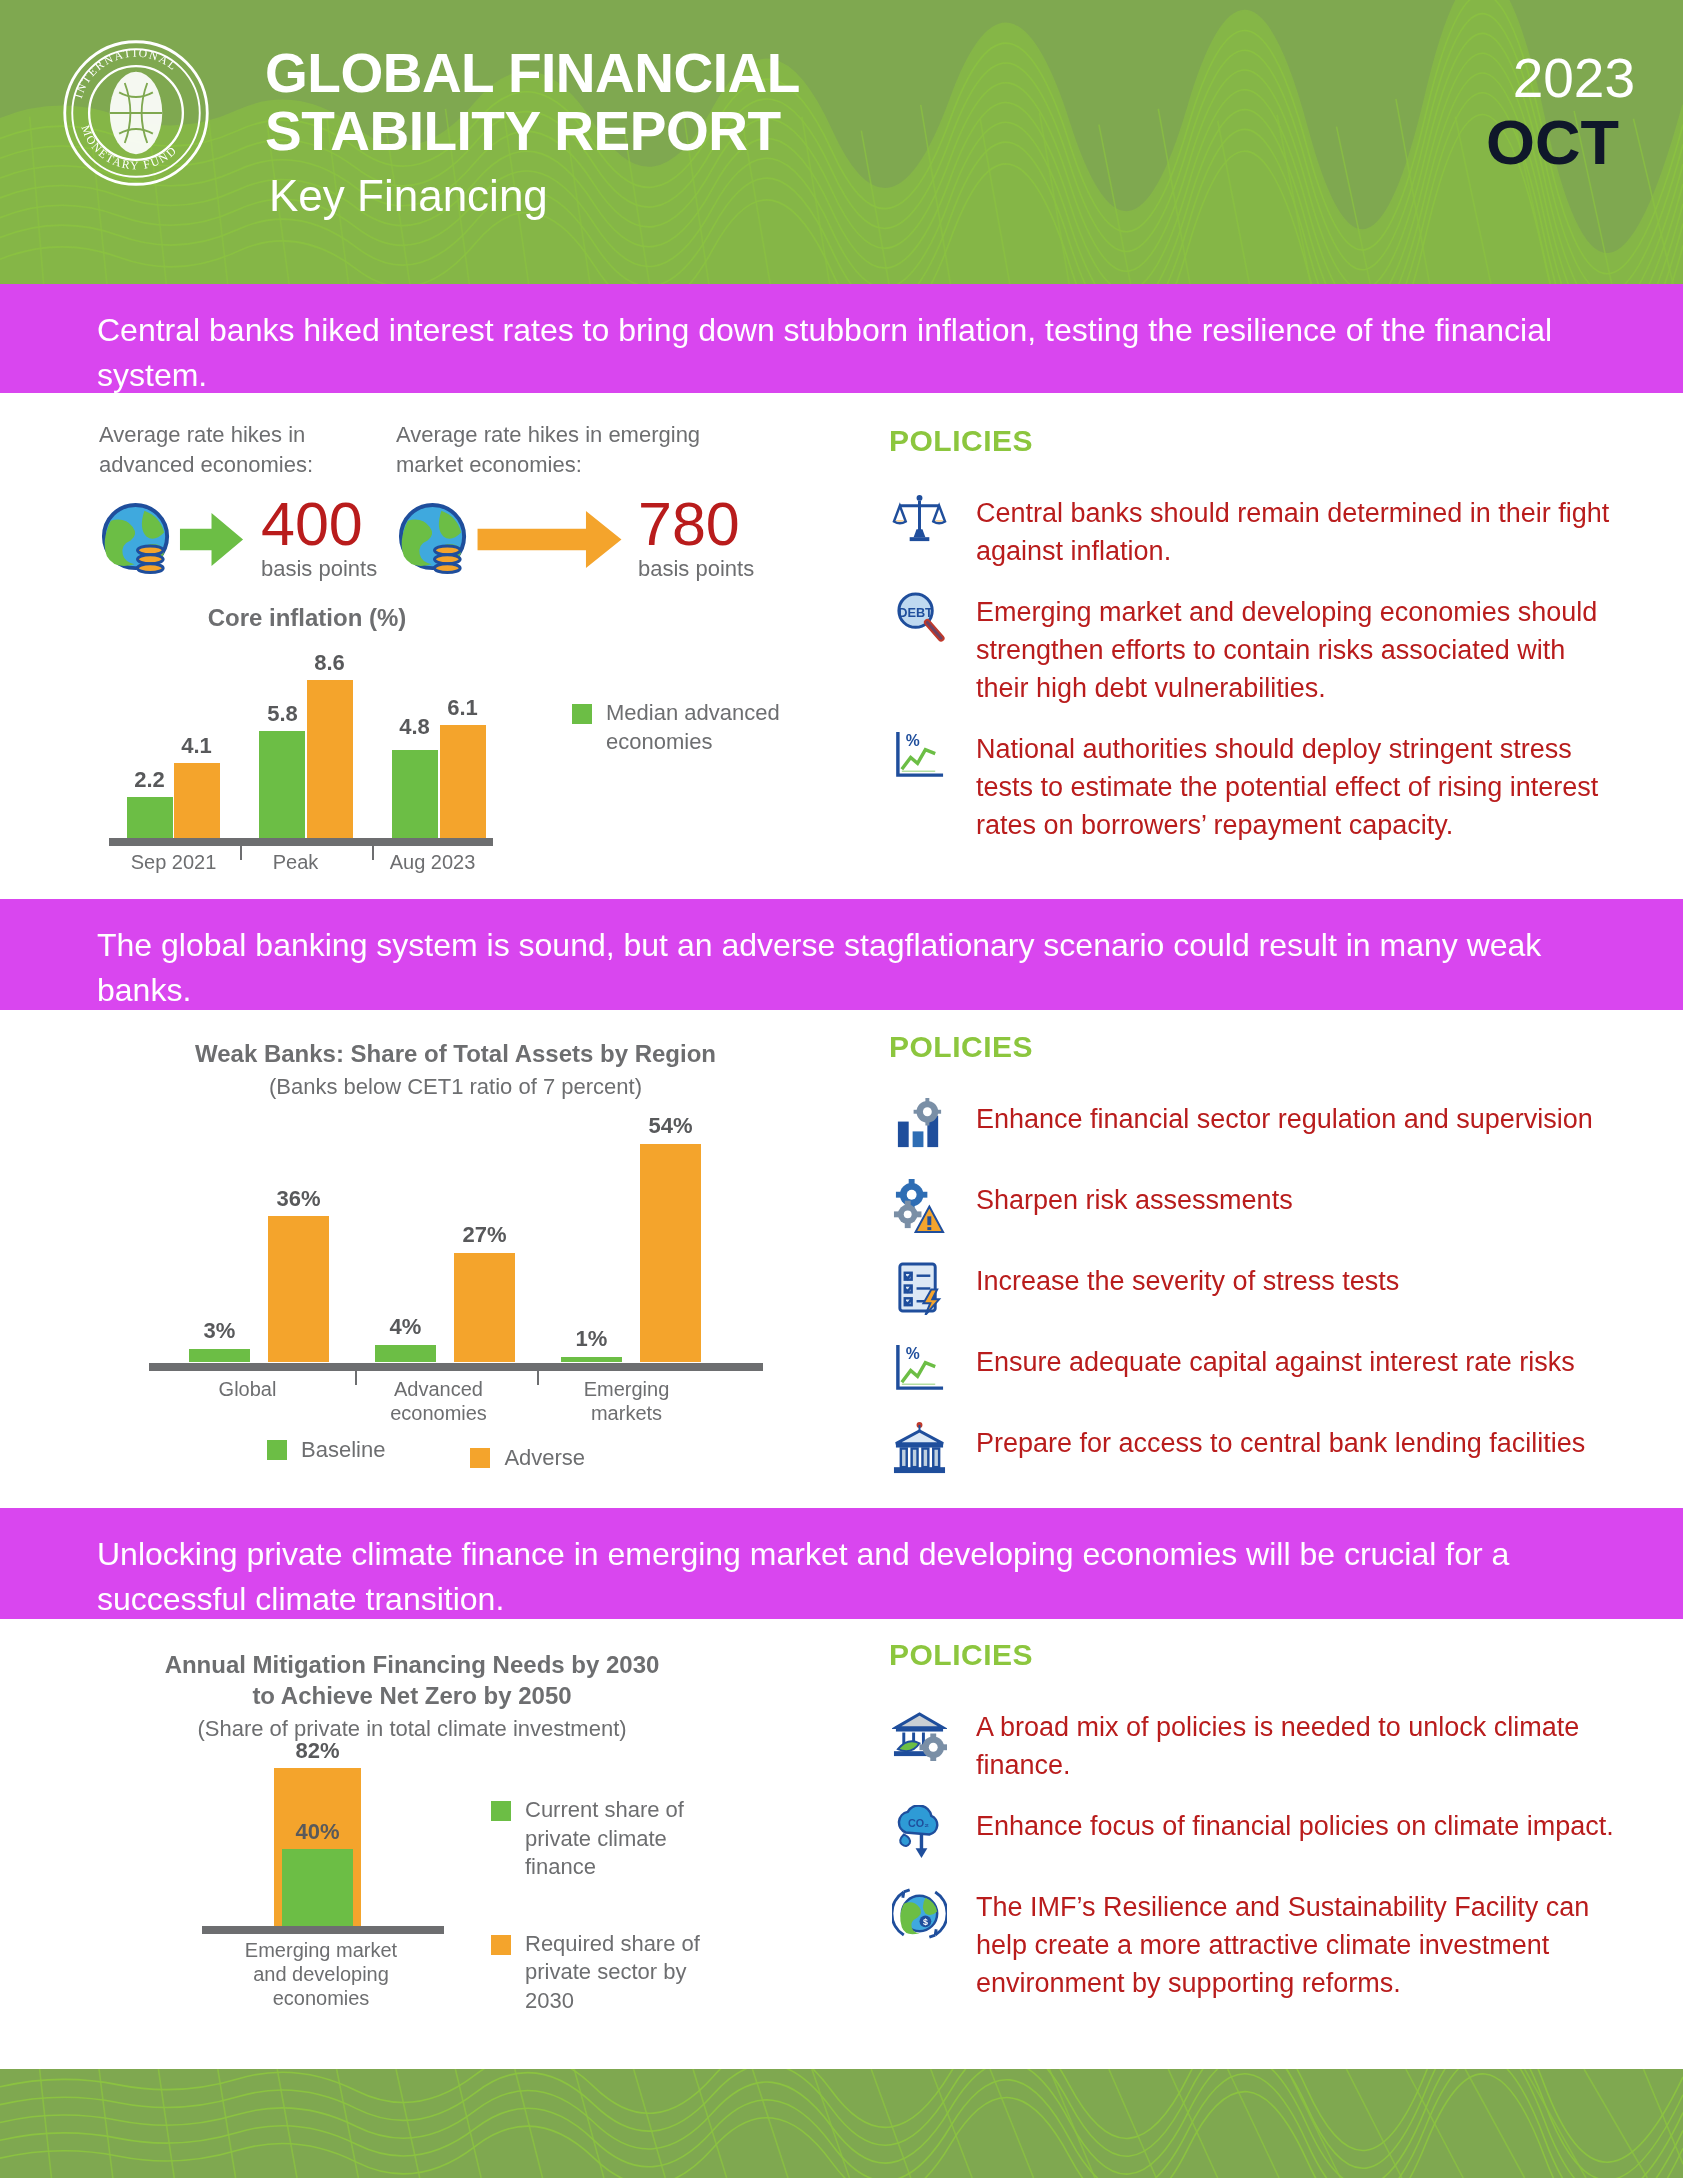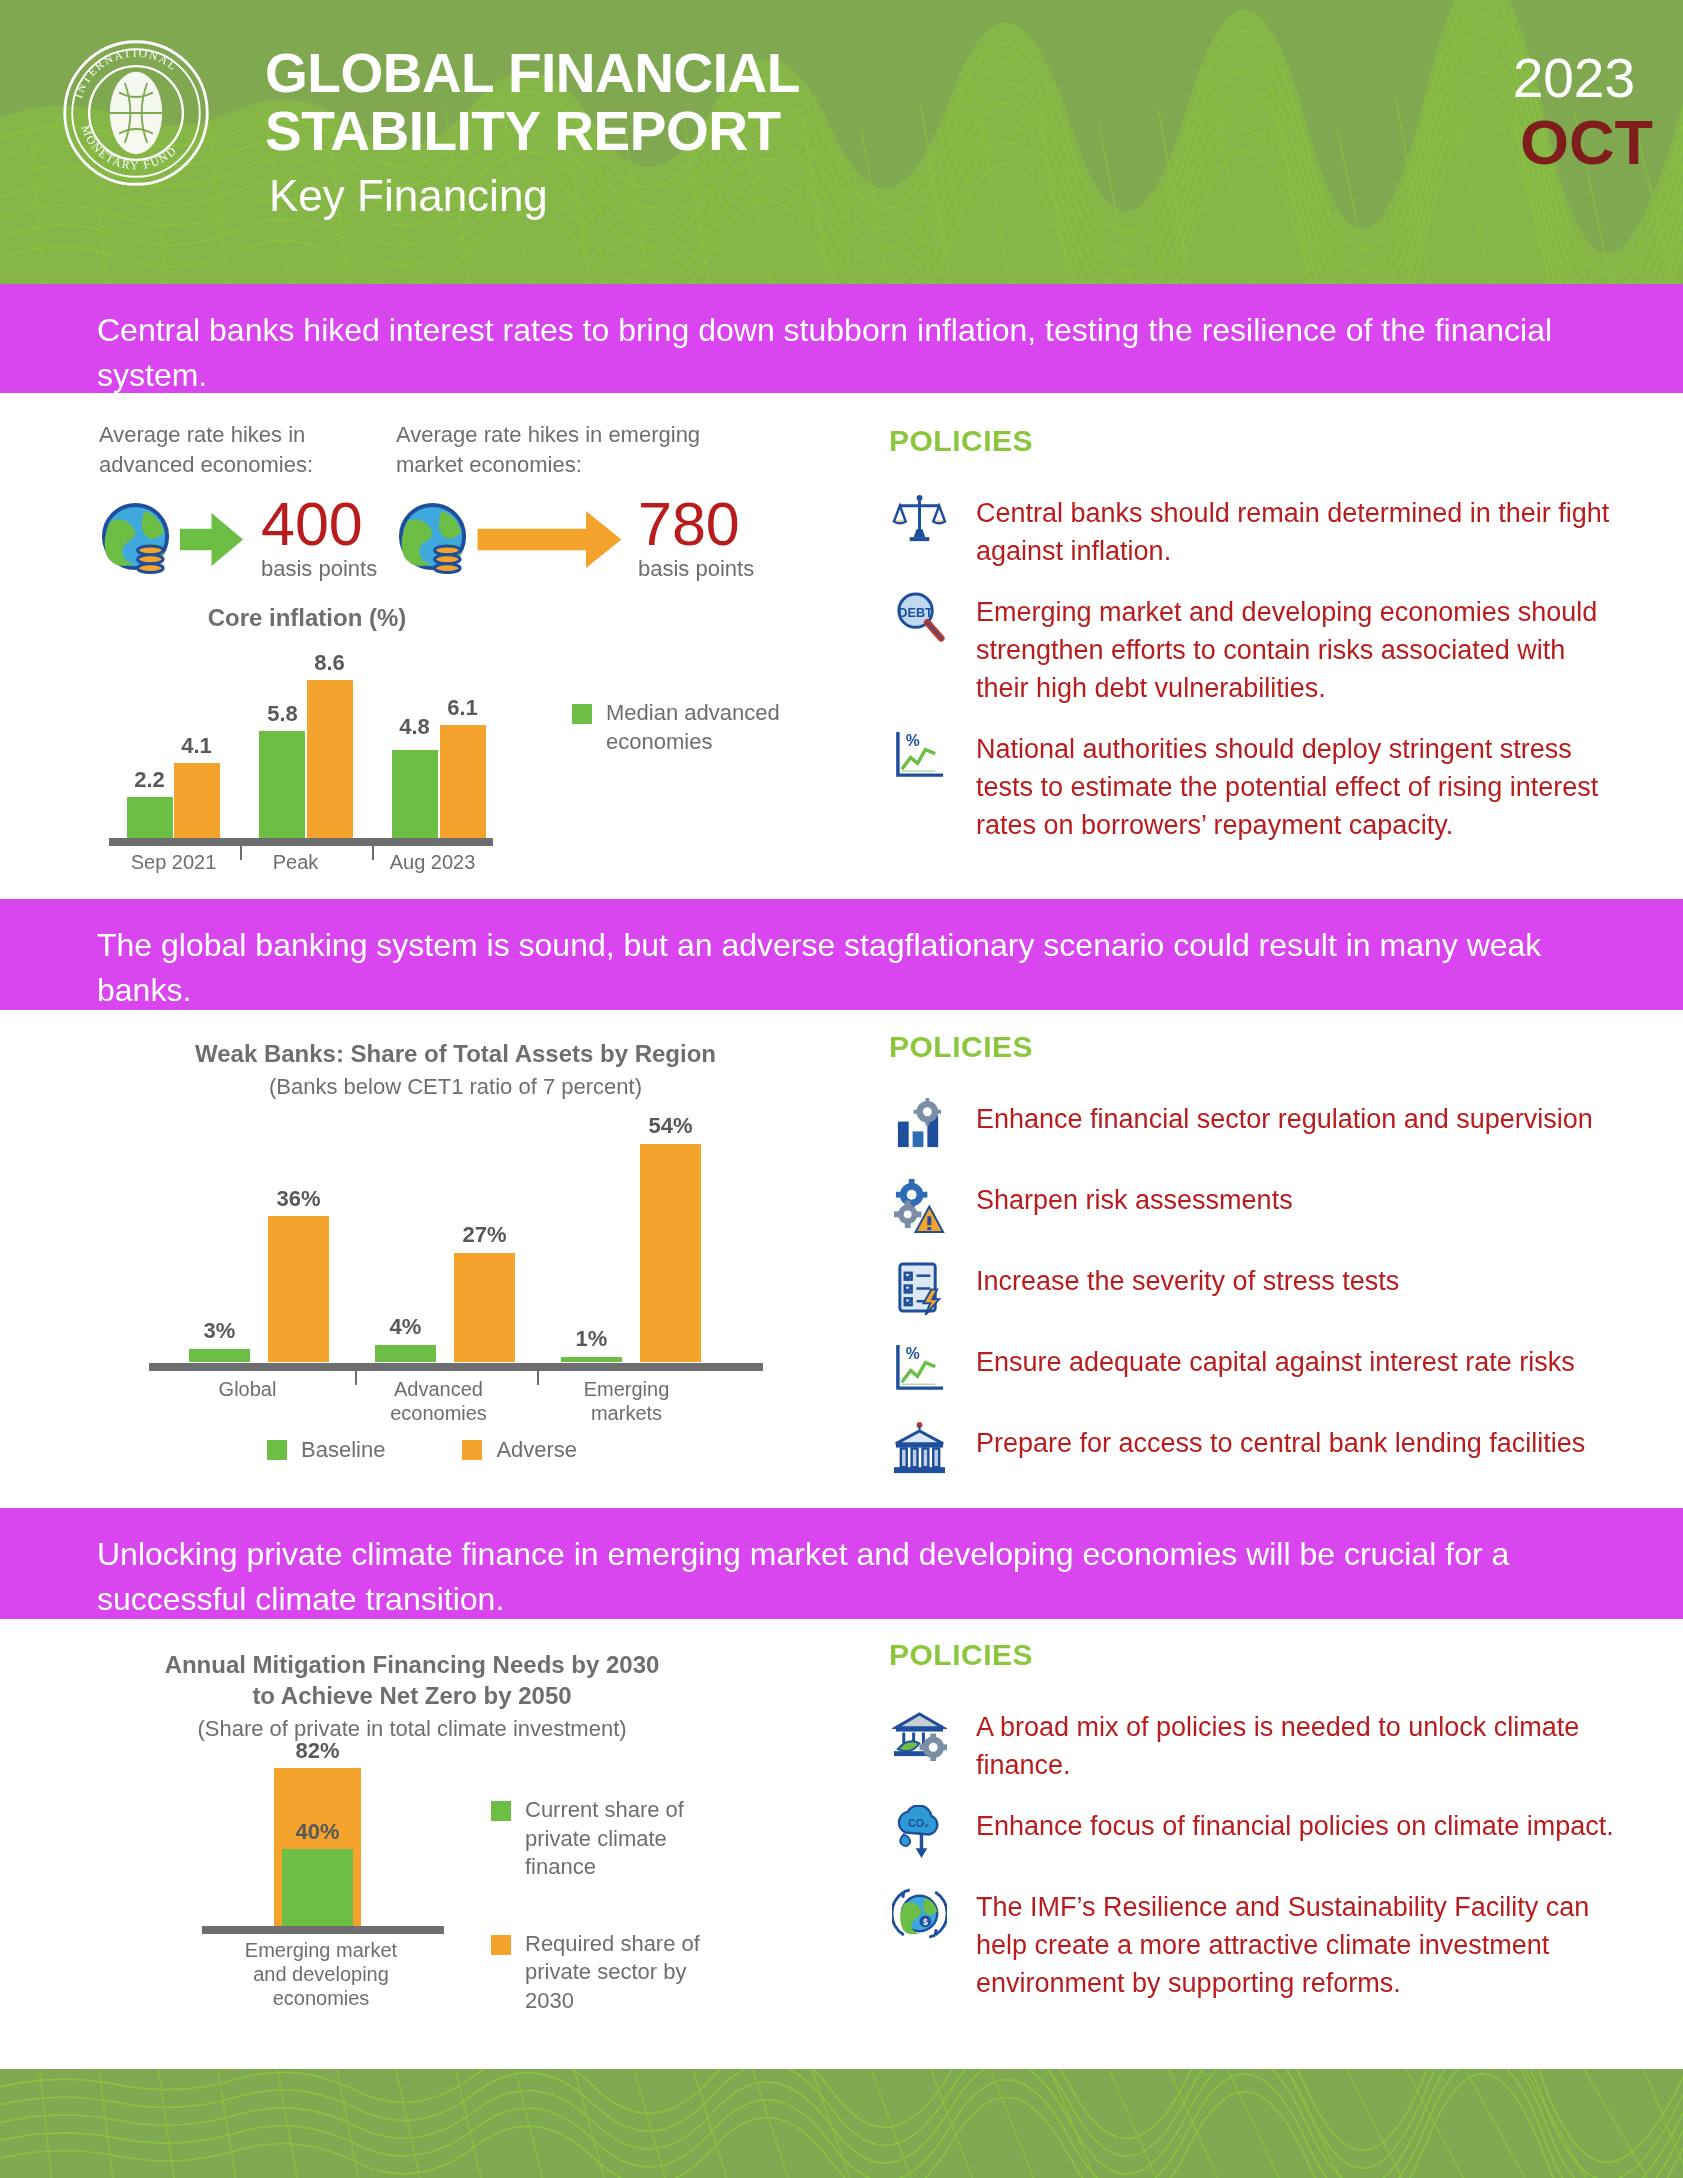--- a/index.html
+++ b/index.html
@@ -32,22 +32,22 @@
   .hdr-sub {
     position: absolute; left: 269px; top: 174px;
     color: #ffffff; font-size: 44px; font-weight: 300; line-height: 1;
   }
   .hdr-year {
     position: absolute; right: 48px; top: 51px;
     color: #ffffff; font-size: 55px; font-weight: 400; line-height: 1;
     text-align: right;
   }
   .hdr-month {
-    position: absolute; right: 30px; top: 111px;
-    color: #7f1d1d; font-size: 63px; font-weight: bold; line-height: 1;
+    position: absolute; right: 64px; top: 111px;
+    color: #0f172a; font-size: 63px; font-weight: bold; line-height: 1;
     text-align: right;
   }
 
   
   .footer {
     position: absolute; left: 0; bottom: 0; width: 1683px; height: 109px;
     background: #7FA850; overflow: hidden;
   }
 
   
@@ -362,21 +362,21 @@
   <div class="cat-label" style="left:453px; top:339px; width:129px;">
     <div>Emerging</div>
     <div>markets</div>
   </div>
 
   <div style="position:absolute; left:158px; top:398px; display:flex; gap:77px;">
     <div class="legend-row" style="margin:0;">
       <div class="legend-sw" style="background:#6CBE45; margin-top:4px;"></div>
       <div class="legend-txt">Baseline</div>
     </div>
-    <div class="legend-row" style="margin:0;">
+    <div class="legend-row" style="margin:8px;">
       <div class="legend-sw" style="background:#F4A42C; margin-top:4px;"></div>
       <div class="legend-txt">Adverse</div>
     </div>
   </div>
 </div>
 
 <div class="right-col" style="left:889px; top:1030px; width:733px;">
   <div class="policies-head">POLICIES</div>
 
   <div class="policy-item">

